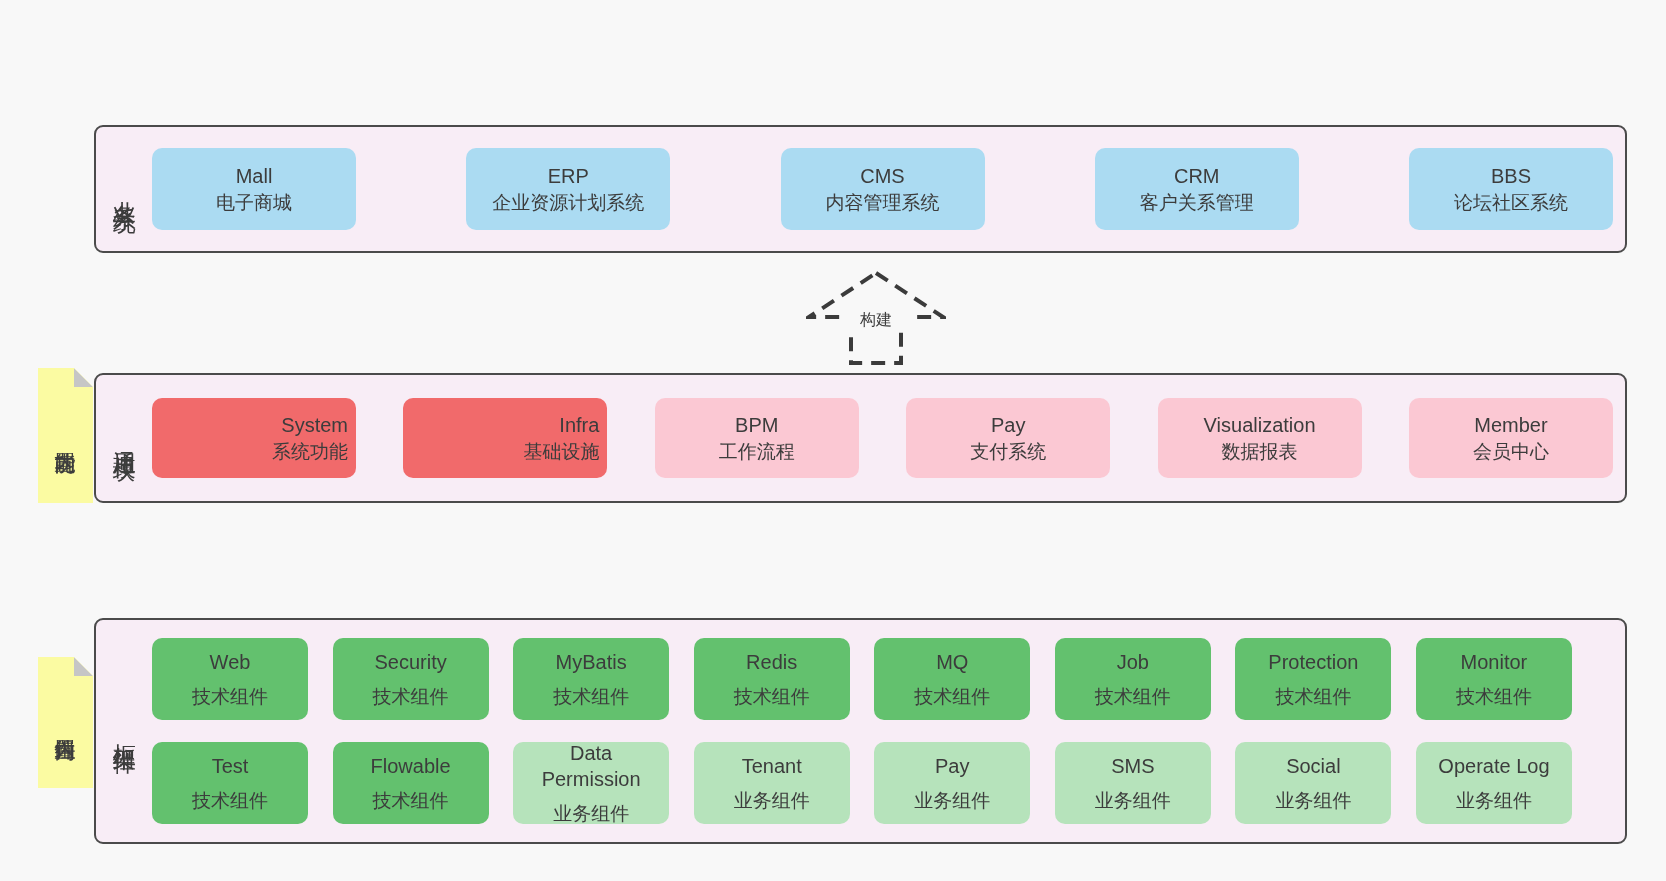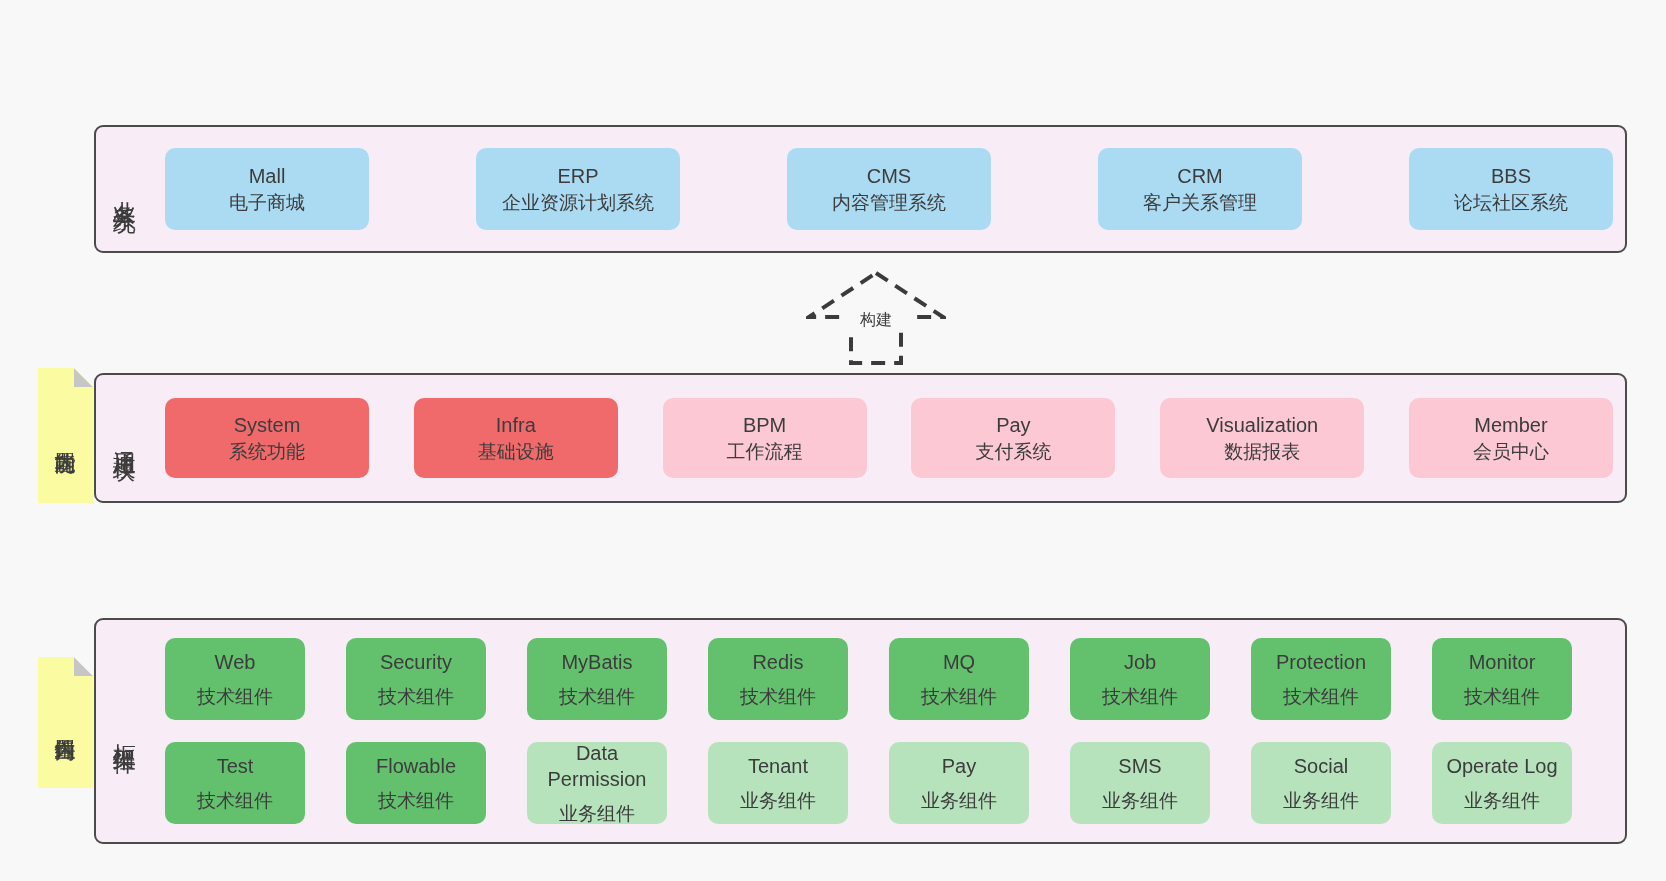--- a/index.html
+++ b/index.html
@@ -25,37 +25,37 @@
 
   .vlabel {
     width:56px; display:flex; align-items:center; justify-content:center;
     font-size:23px; letter-spacing:3px; color:var(--text,#3c3c3c);
   }
   .vtext { writing-mode:vertical-rl; text-orientation:upright; line-height:1.1; }
 
   .rows {
     flex:1; display:flex; flex-direction:column; justify-content:center; gap:22px;
   }
-  .boxrow { display:flex; justify-content:space-between; align-items:center;margin-left:13px; }
+  .boxrow { display:flex; justify-content:space-between; align-items:center; }
   .row6 { padding-right:12px; }
   .row8 { padding-right:53px; }
 
   
   .box {
     box-sizing:border-box; border-radius:10px;
     display:flex; flex-direction:column; align-items:center; justify-content:center;
     text-align:center; padding:4px 8px; line-height:1.32;
   }
   .box .en { font-size:20px; }
   .box .zh { font-size:19px; }
   .w204 { width:204px; height:82px; }
   .w204m { width:204px; height:80px; }
-  .w152 { width:140px; height:82px;gap:9px; }
+  .w152 { width:156px; height:82px;gap:9px; }
   .c-blue        { background:var(--blue,#abdbf2); }
-  .c-red         { background:var(--red,#f16a6b); }
+  .c-red         { background:var(--red,#f16a6b);align-items:flex-end; }
   .c-pink        { background:var(--pink,#fbc8d3); }
   .c-green       { background:var(--green,#63c16e); }
   .c-green-light { background:var(--green-light,#b6e3bb); }
 
   
   .note {
     position:absolute; left:38px; width:55px; box-sizing:border-box; z-index:1;
     background:var(--note-bg,#fbfba2);
     clip-path:polygon(0 0, calc(100% - 19px) 0, 100% 19px, 100% 100%, 0 100%);
     display:flex; align-items:center; justify-content:center;

